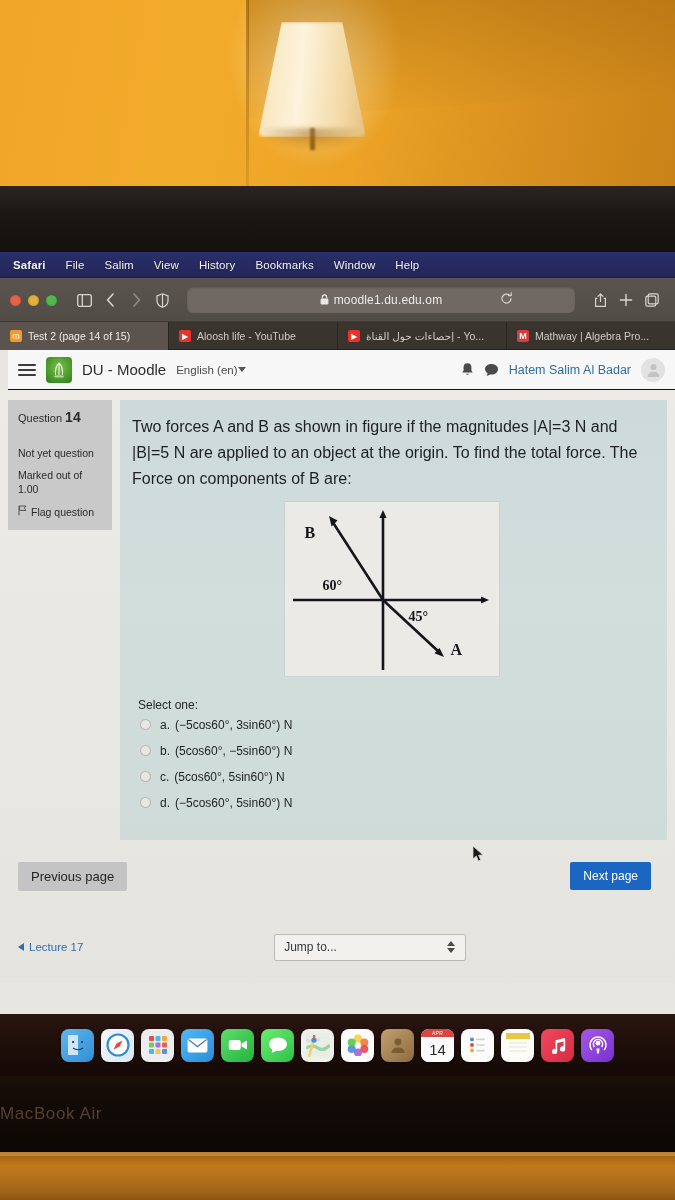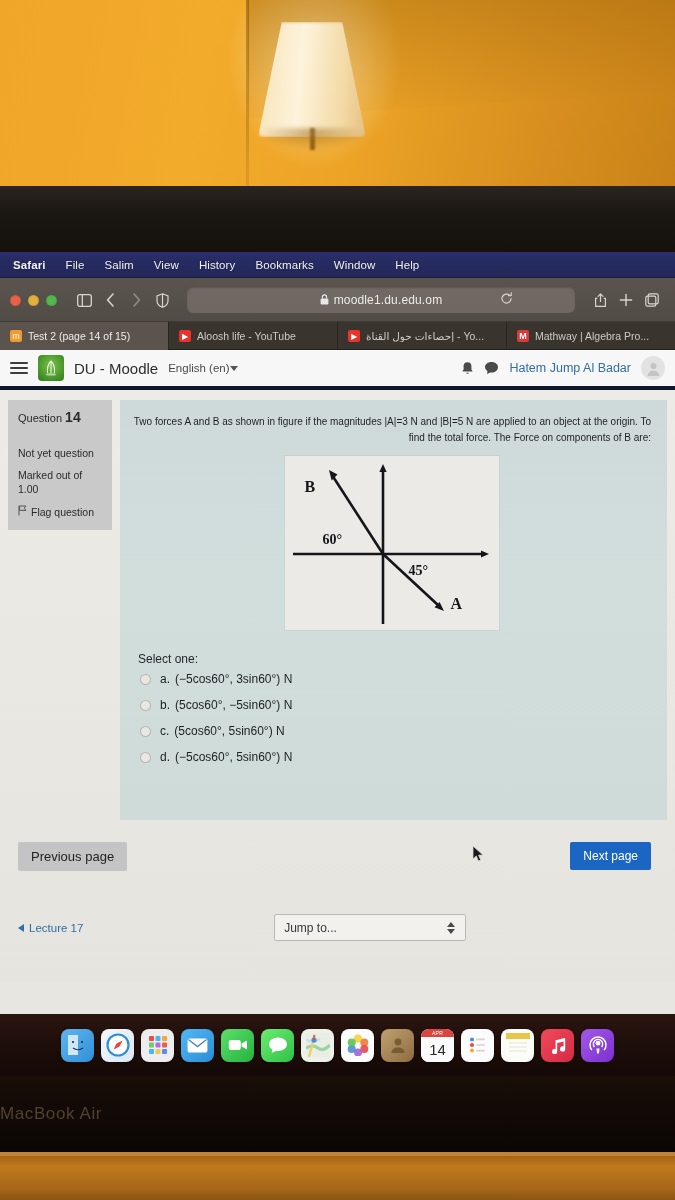--- a/index.html
+++ b/index.html
@@ -121,21 +121,22 @@
   .favicon { width:12px; height:12px; flex:none; border-radius:2px;
     display:flex; align-items:center; justify-content:center; font-size:8px; }
   .fav-yt { background:#e8322a; color:#fff; }
   .fav-moodle { background:#f29a2e; color:#fff; font-size:9px; }
   .fav-mw { background:#d93b3b; color:#fff; font-weight:bold; font-size:9px; }
 
   
   .moodle-nav {
     height:40px; background:#f7f7f7;
     display:flex; align-items:center; padding:0 10px; gap:10px;
-    border-bottom:4px solid #0f172a;
+    border-bottom:1px solid #0f172a;
+    margin-left:8px;
   }
   .hamburger { display:flex; flex-direction:column; gap:3px; width:18px; flex:none; }
   .hamburger i { display:block; height:2px; background:#3c3c3c; border-radius:1px; }
   .du-logo {
     width:26px; height:26px; flex:none; position:relative;
     background:radial-gradient(circle at 50% 40%, #7ec24b 0%, #4f9c2e 55%, #2f7a1e 100%);
     border-radius:4px;
     display:flex; align-items:center; justify-content:center;
     color:#fff; font-size:9px;
   }
@@ -166,21 +167,21 @@
   .qinfo .qnum b { font-size:14px; font-weight:bold; }
   .qinfo .ql { font-size:10.5px; line-height:1.35; margin-bottom:8px; }
   .qinfo .flag { font-size:10.5px; line-height:1.35; display:flex; gap:4px; }
   .flag-ic { color:#555; }
 
   .qcontent {
     flex:1; background:#cfdbdb;
     background:linear-gradient(180deg,#cedada 0%, #d2dedc 45%, #cfdbd9 100%);
     padding:14px 16px 18px 12px; min-height:420px;
   }
-  .qtext { font-size:10px; line-height:1.62; color:#1d1f22;text-align:right; }
+  .qtext { font-size:16px; line-height:1.62; color:#1d1f22; }
 
   .figure {
     width:214px; height:174px; margin:10px auto 0 auto;
     background:#eceae6; position:relative;
     box-shadow:0 0 0 1px rgba(0,0,0,.04);
   }
   .figure svg { display:block; }
 
   .select-one { font-size:12px; color:#24262a; margin:22px 0 6px 6px; }
   .opts { margin-left:8px; }
@@ -393,21 +394,21 @@
       <svg width="13" height="15" viewBox="0 0 13 15">
           <path d="M6.5 1.2 a3.9 3.9 0 0 1 3.9 3.9 v3.3 l1.3 2.1 H1.3 L2.6 8.4 V5.1 A3.9 3.9 0 0 1 6.5 1.2 Z" fill="currentColor"></path>
           <path d="M5 11.8 a1.6 1.6 0 0 0 3 0" fill="currentColor"></path>
         </svg>
     </span>
     <span class="nav-ic">
       <svg width="15" height="14" viewBox="0 0 15 14">
           <path d="M7.5 1 C3.9 1 1 3.3 1 6.1 c0 1.6 1 3 2.5 3.9 L3 13 l3.2-1.6 c.4.05.8.08 1.3.08 3.6 0 6.5-2.3 6.5-5.3 S11.1 1 7.5 1 Z" fill="currentColor"></path>
         </svg>
     </span>
-    <span class="username">Hatem Jump Al Badar</span>
+    <span class="username">Hatem Salim Al Badar</span>
     <span class="avatar">
       <svg width="15" height="15" viewBox="0 0 15 15">
           <circle cx="7.5" cy="5" r="3.1" fill="#c4c4c4"></circle>
           <path d="M1.6 15 c0-3.3 2.6-5.3 5.9-5.3 s5.9 2 5.9 5.3" fill="#c4c4c4"></path>
         </svg>
     </span>
   </div>
 
   <div class="page">
     <div class="qwrap">

